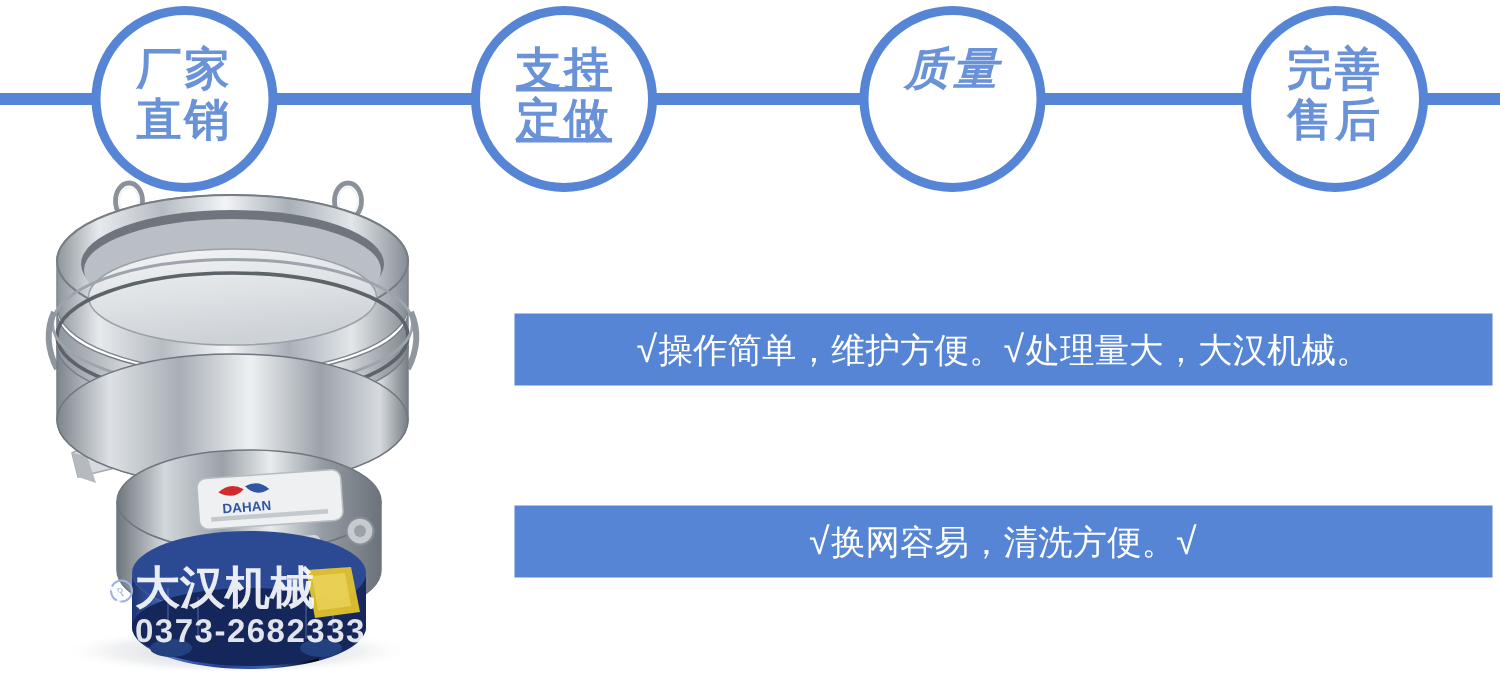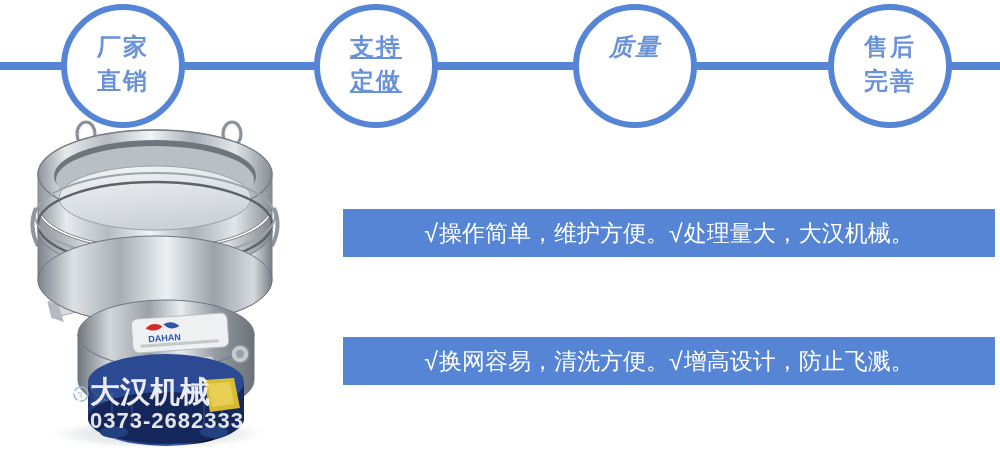--- a/index.html
+++ b/index.html
@@ -29,21 +29,21 @@
   }
   #feature-band svg {
     display: block;
   }
   .badge-text {
     position: absolute;
     width: 126px;
     text-align: center;
     color: #6a92d8;
     font-weight: bold;
-    font-size: 24px;
+    font-size: 30px;
     line-height: 34px;
     letter-spacing: 2px;
     top: 30px;
     z-index: 6;
     pointer-events: none;
     user-select: none;
   }
   .badge-text span { display: block; }
 
   
@@ -124,22 +124,22 @@
       <span>直销</span>
     </div>
     <div class="badge-text" style="left:313px;text-decoration:underline;">
       <span>支持</span>
       <span>定做</span>
     </div>
     <div class="badge-text" style="left:572px;font-style:italic;">
       <span>质量</span>
     </div>
     <div class="badge-text" style="left:827px;">
+      <span>完善</span>
       <span>售后</span>
-      <span>完善</span>
     </div>
   </div>
 
   <div id="product-photo">
     <svg width="295" height="335" viewBox="0 0 295 335" xmlns="http://www.w3.org/2000/svg">
       <defs>
         <linearGradient id="steelTop" x1="0" y1="0" x2="1" y2="0">
           <stop offset="0%" stop-color="#8d949b"></stop>
           <stop offset="12%" stop-color="#e7eaed"></stop>
           <stop offset="30%" stop-color="#b6bcc2"></stop>
@@ -307,16 +307,15 @@
     <span class="tick">√</span>
       <span>操作简单，维护方便。</span>
       <span class="tick">√</span>
       <span>处理量大，大汉机械。</span>
   </div>
 
   <div class="feature-bar" id="feature-bar-2">
     <span class="tick">√</span>
       <span>换网容易，清洗方便。</span>
       <span class="tick">√</span>
-      <span>增高设计，防止飞溅。</span>
   </div>
 
 </div>
 
 </body></html>

